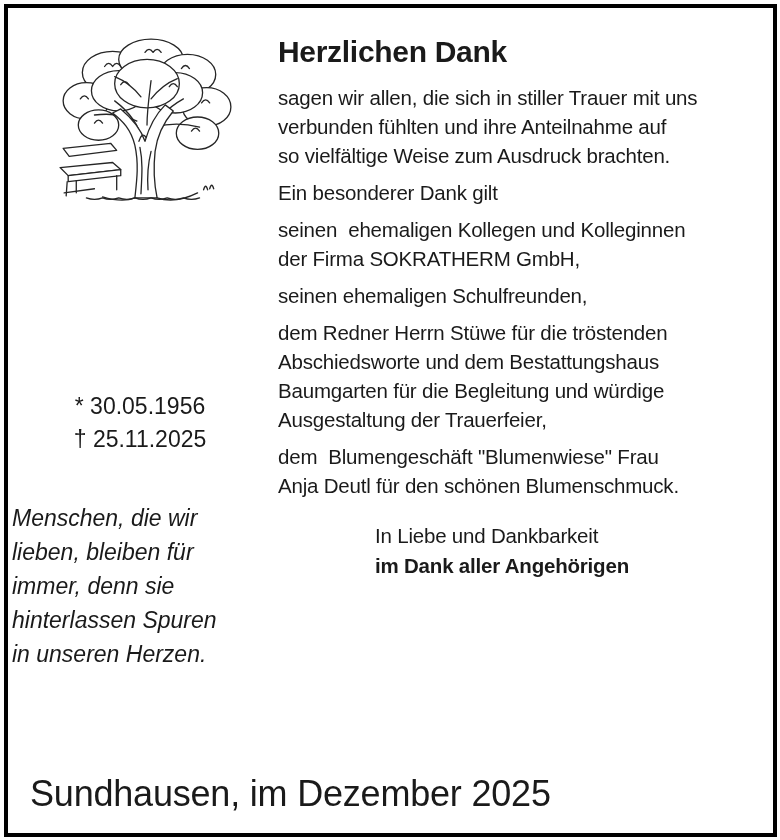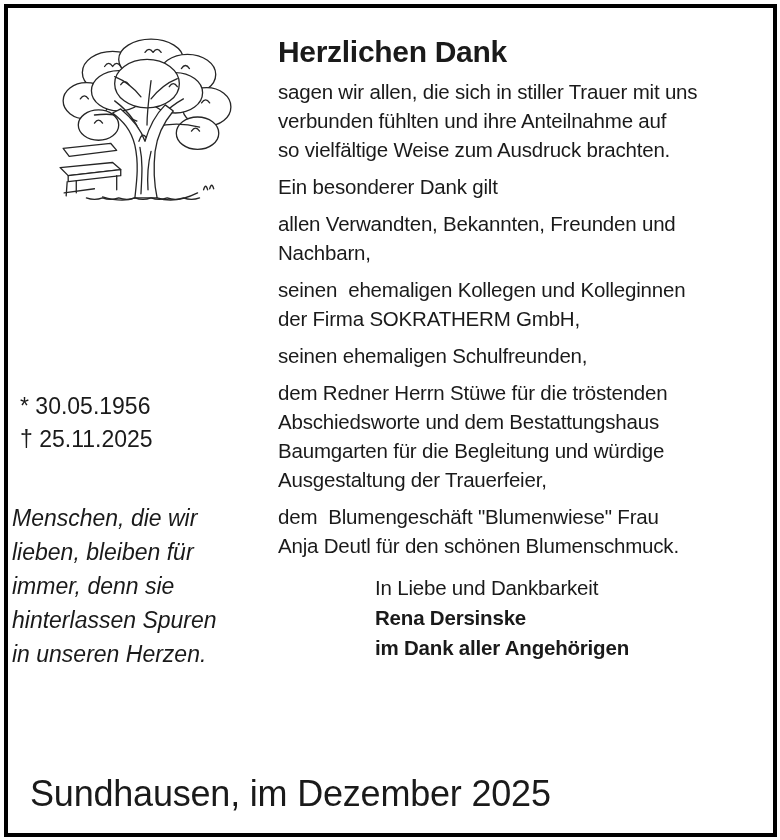--- a/index.html
+++ b/index.html
@@ -15,37 +15,37 @@
   }
   .tree{position:absolute;left:50px;top:28px;width:192px;height:174px;}
   .tree svg{width:100%;height:100%;}
 
   .name{
     position:absolute;left:20px;top:248px;width:240px;text-align:center;
     font-weight:bold;font-size:42px;line-height:62px;letter-spacing:-0.5px;
     white-space:pre-line;
   }
   .dates{
-    position:absolute;left:20px;top:390px;width:240px;
+    position:absolute;left:20px;top:390px;width:240px;text-align:center;
     font-size:23px;line-height:33px;white-space:pre-line;
   }
   .verse{
     position:absolute;left:12px;top:501px;width:256px;
     font-style:italic;font-size:23px;line-height:34px;white-space:pre-line;
   }
   .right{position:absolute;left:278px;top:33px;width:497px;}
   .heading{
-    font-size:30px;line-height:37px;font-weight:bold;margin:0 0 7px 0;
+    font-size:30px;line-height:37px;font-weight:bold;margin:0 0 13px 0;
     letter-spacing:-0.3px;
   }
   .para{
     font-size:20.5px;line-height:29px;letter-spacing:-0.2px;
     margin:0 0 8px 0;white-space:pre-wrap;
   }
-  .closing{margin:13px 0 0 97px;font-size:20.5px;line-height:30px;letter-spacing:-0.2px;}
+  .closing{margin:21px 0 0 97px;font-size:20.5px;line-height:30px;letter-spacing:-0.2px;}
   .closing .bold{font-weight:bold;}
   .place{
     position:absolute;left:30px;top:777px;font-size:36px;line-height:34px;
     letter-spacing:-0.2px;
   }
   .ink{stroke:#262626;stroke-width:1.3;stroke-linecap:round;stroke-linejoin:round;}
   .ink-fill{fill:#ffffff;}
   .ink-line{fill:none;}
 </style>
 </head>
@@ -128,32 +128,29 @@
 immer, denn sie
 hinterlassen Spuren
 in unseren Herzen.</div>
 
   <div class="right">
     <h1 class="heading">Herzlichen Dank</h1>
     <p class="para">sagen wir allen, die sich in stiller Trauer mit uns
 verbunden fühlten und ihre Anteilnahme auf
 so vielfältige Weise zum Ausdruck brachten.</p>
     <p class="para">Ein besonderer Dank gilt</p>
-    <p class="para">allen Verwandten, Bekannten, Freunden und
-Nachbarn,</p>
     <p class="para">seinen  ehemaligen Kollegen und Kolleginnen
 der Firma SOKRATHERM GmbH,</p>
     <p class="para">seinen ehemaligen Schulfreunden,</p>
     <p class="para">dem Redner Herrn Stüwe für die tröstenden
 Abschiedsworte und dem Bestattungshaus
 Baumgarten für die Begleitung und würdige
 Ausgestaltung der Trauerfeier,</p>
     <p class="para">dem  Blumengeschäft "Blumenwiese" Frau
 Anja Deutl für den schönen Blumenschmuck.</p>
     <div class="closing">
       <div>In Liebe und Dankbarkeit</div>
-      <div class="bold">Rena Dersinske</div>
       <div class="bold">im Dank aller Angehörigen</div>
     </div>
   </div>
 
   <div class="place">Sundhausen, im Dezember 2025</div>
 </div>
 
 </body></html>

